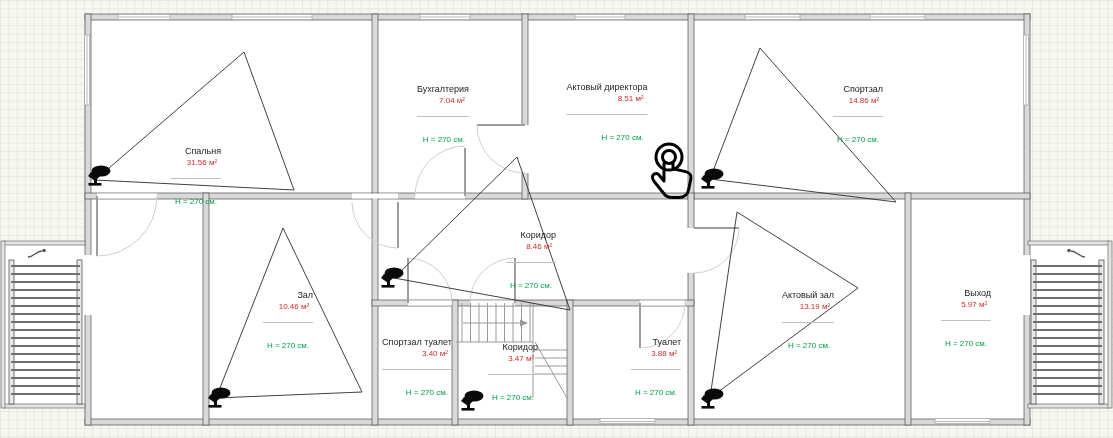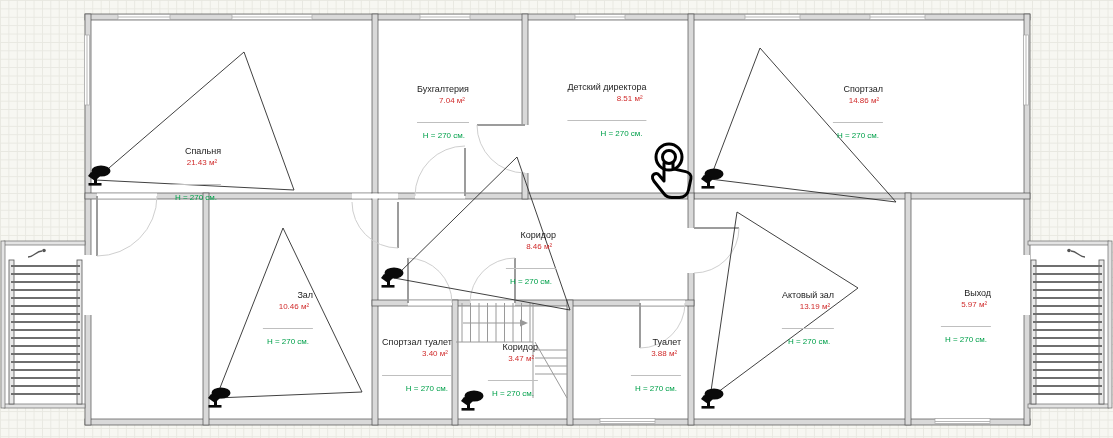--- a/index.html
+++ b/index.html
@@ -33,21 +33,21 @@
   .hook{stroke:#555;stroke-width:1.3;fill:none;}
   .hook-dot{fill:#555;}
   .cam{fill:#0a0a0a;stroke:none;}
   .tap{stroke:#000;stroke-width:3;fill:none;stroke-linecap:round;stroke-linejoin:round;}
   .room-label{
     position:absolute; transform:translateX(-50%); text-align:right;
     font-size:9px; line-height:1.3; color:var(--room-name-text); cursor:default; white-space:nowrap;
   }
   .rl-name{font-size:9px;}
   .rl-area{font-size:8px;color:var(--area-text);padding:0 4px;}
-  .rl-height{font-size:8px;color:var(--height-text);border-top:1px solid #bfbfbf;margin-top:16px;padding:8px 4px 0;}
+  .rl-height{font-size:8px;color:var(--height-text);border-top:1px solid #bfbfbf;margin-top:10px;padding:18px 4px 0;}
 </style>
 </head>
 <body>
 
 <div class="canvas">
   <svg class="plan" width="1113" height="438" viewBox="0 0 1113 438">
 
     <g>
       <rect x="5" y="241" width="80" height="167" fill="#ffffff"></rect>
       <rect x="1028" y="241" width="80" height="167" fill="#ffffff"></rect>
@@ -245,30 +245,30 @@
 
     <g class="tap">
       <circle cx="669" cy="157" r="13"></circle>
       <circle cx="669" cy="157" r="6.5"></circle>
       <path d="M664,163 l0,18 -5,-6 c-2,-2.5 -6,-1.5 -6.5,1.5 c-0.3,1.8 0.3,3.2 1.5,4.7 l10,12.5 c2,2.5 4.5,3.8 7.8,3.8 l7.5,0 c4.6,0 8.4,-3.2 9.3,-7.7 l2.3,-11 c0.7,-3.6 -1.6,-6.4 -5.2,-7.2 l-12.7,-2.8 0,-5.8"></path>
     </g>
   </svg>
 
   <div class="room-label" style="left:196px;top:146px">
     <div class="rl-name">Спальня</div>
-    <div class="rl-area">21.43 м²</div>
+    <div class="rl-area">31.56 м²</div>
     <div class="rl-height">H = 270 см.</div>
   </div>
   <div class="room-label" style="left:443px;top:84px">
     <div class="rl-name">Бухгалтерия</div>
     <div class="rl-area">7.04 м²</div>
     <div class="rl-height">H = 270 см.</div>
   </div>
   <div class="room-label" style="left:607px;top:82px">
-    <div class="rl-name">Детский директора</div>
+    <div class="rl-name">Актовый директора</div>
     <div class="rl-area">8.51 м²</div>
     <div class="rl-height">H = 270 см.</div>
   </div>
   <div class="room-label" style="left:858px;top:84px">
     <div class="rl-name">Спортзал</div>
     <div class="rl-area">14.86 м²</div>
     <div class="rl-height">H = 270 см.</div>
   </div>
   <div class="room-label" style="left:531px;top:230px">
     <div class="rl-name">Коридор</div>

